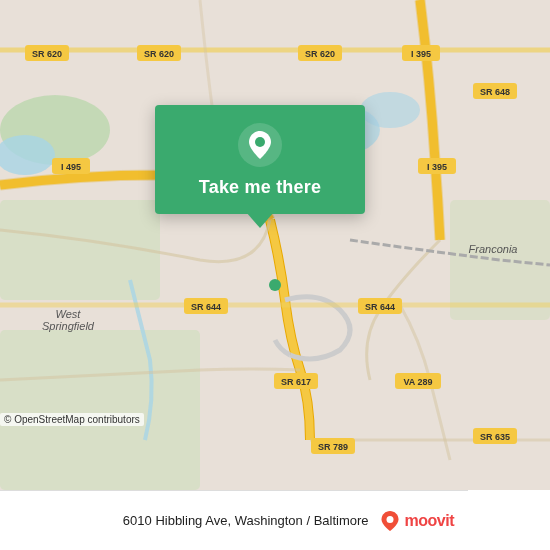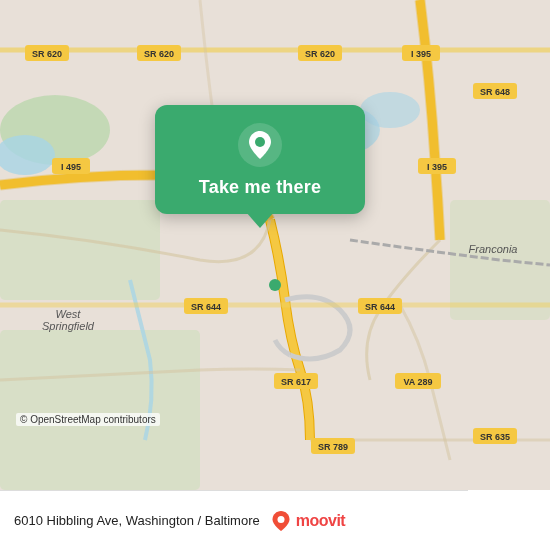--- a/index.html
+++ b/index.html
@@ -28,21 +28,21 @@
       left: 0;
     }
 
     
     #popup-card {
       position: absolute;
       top: 105px;
       left: 155px;
       width: 210px;
       background: #3aaa6e;
-      border-radius: 12px;
+      border-radius: 4px;
       padding: 18px 20px 16px 20px;
       display: flex;
       flex-direction: column;
       align-items: center;
       box-shadow: 0 4px 16px rgba(0,0,0,0.25);
       z-index: 10;
     }
 
     #popup-pin-icon {
       width: 44px;
@@ -78,20 +78,21 @@
     
     #footer {
       width: 468px;
       height: 60px;
       background: white;
       border-top: 1px solid #ddd;
       display: flex;
       align-items: center;
       padding: 0 14px;
       gap: 10px;
+      justify-content: flex-end;
     }
 
     #footer-address {
       font-size: 13px;
       font-weight: 500;
       color: #222;
     }
 
     #moovit-logo {
       display: flex;
@@ -108,21 +109,21 @@
       font-size: 16px;
       font-weight: 700;
       color: #ef4444;
       letter-spacing: -0.5px;
     }
 
     
     #osm-copyright {
       position: absolute;
       bottom: 64px;
-      left: 16px;
+      left: 0;
       font-size: 10px;
       color: #333;
       background: rgba(255,255,255,0.75);
       padding: 1px 4px;
       border-radius: 2px;
       z-index: 5;
     }
   </style>
 </head>
 <body>

